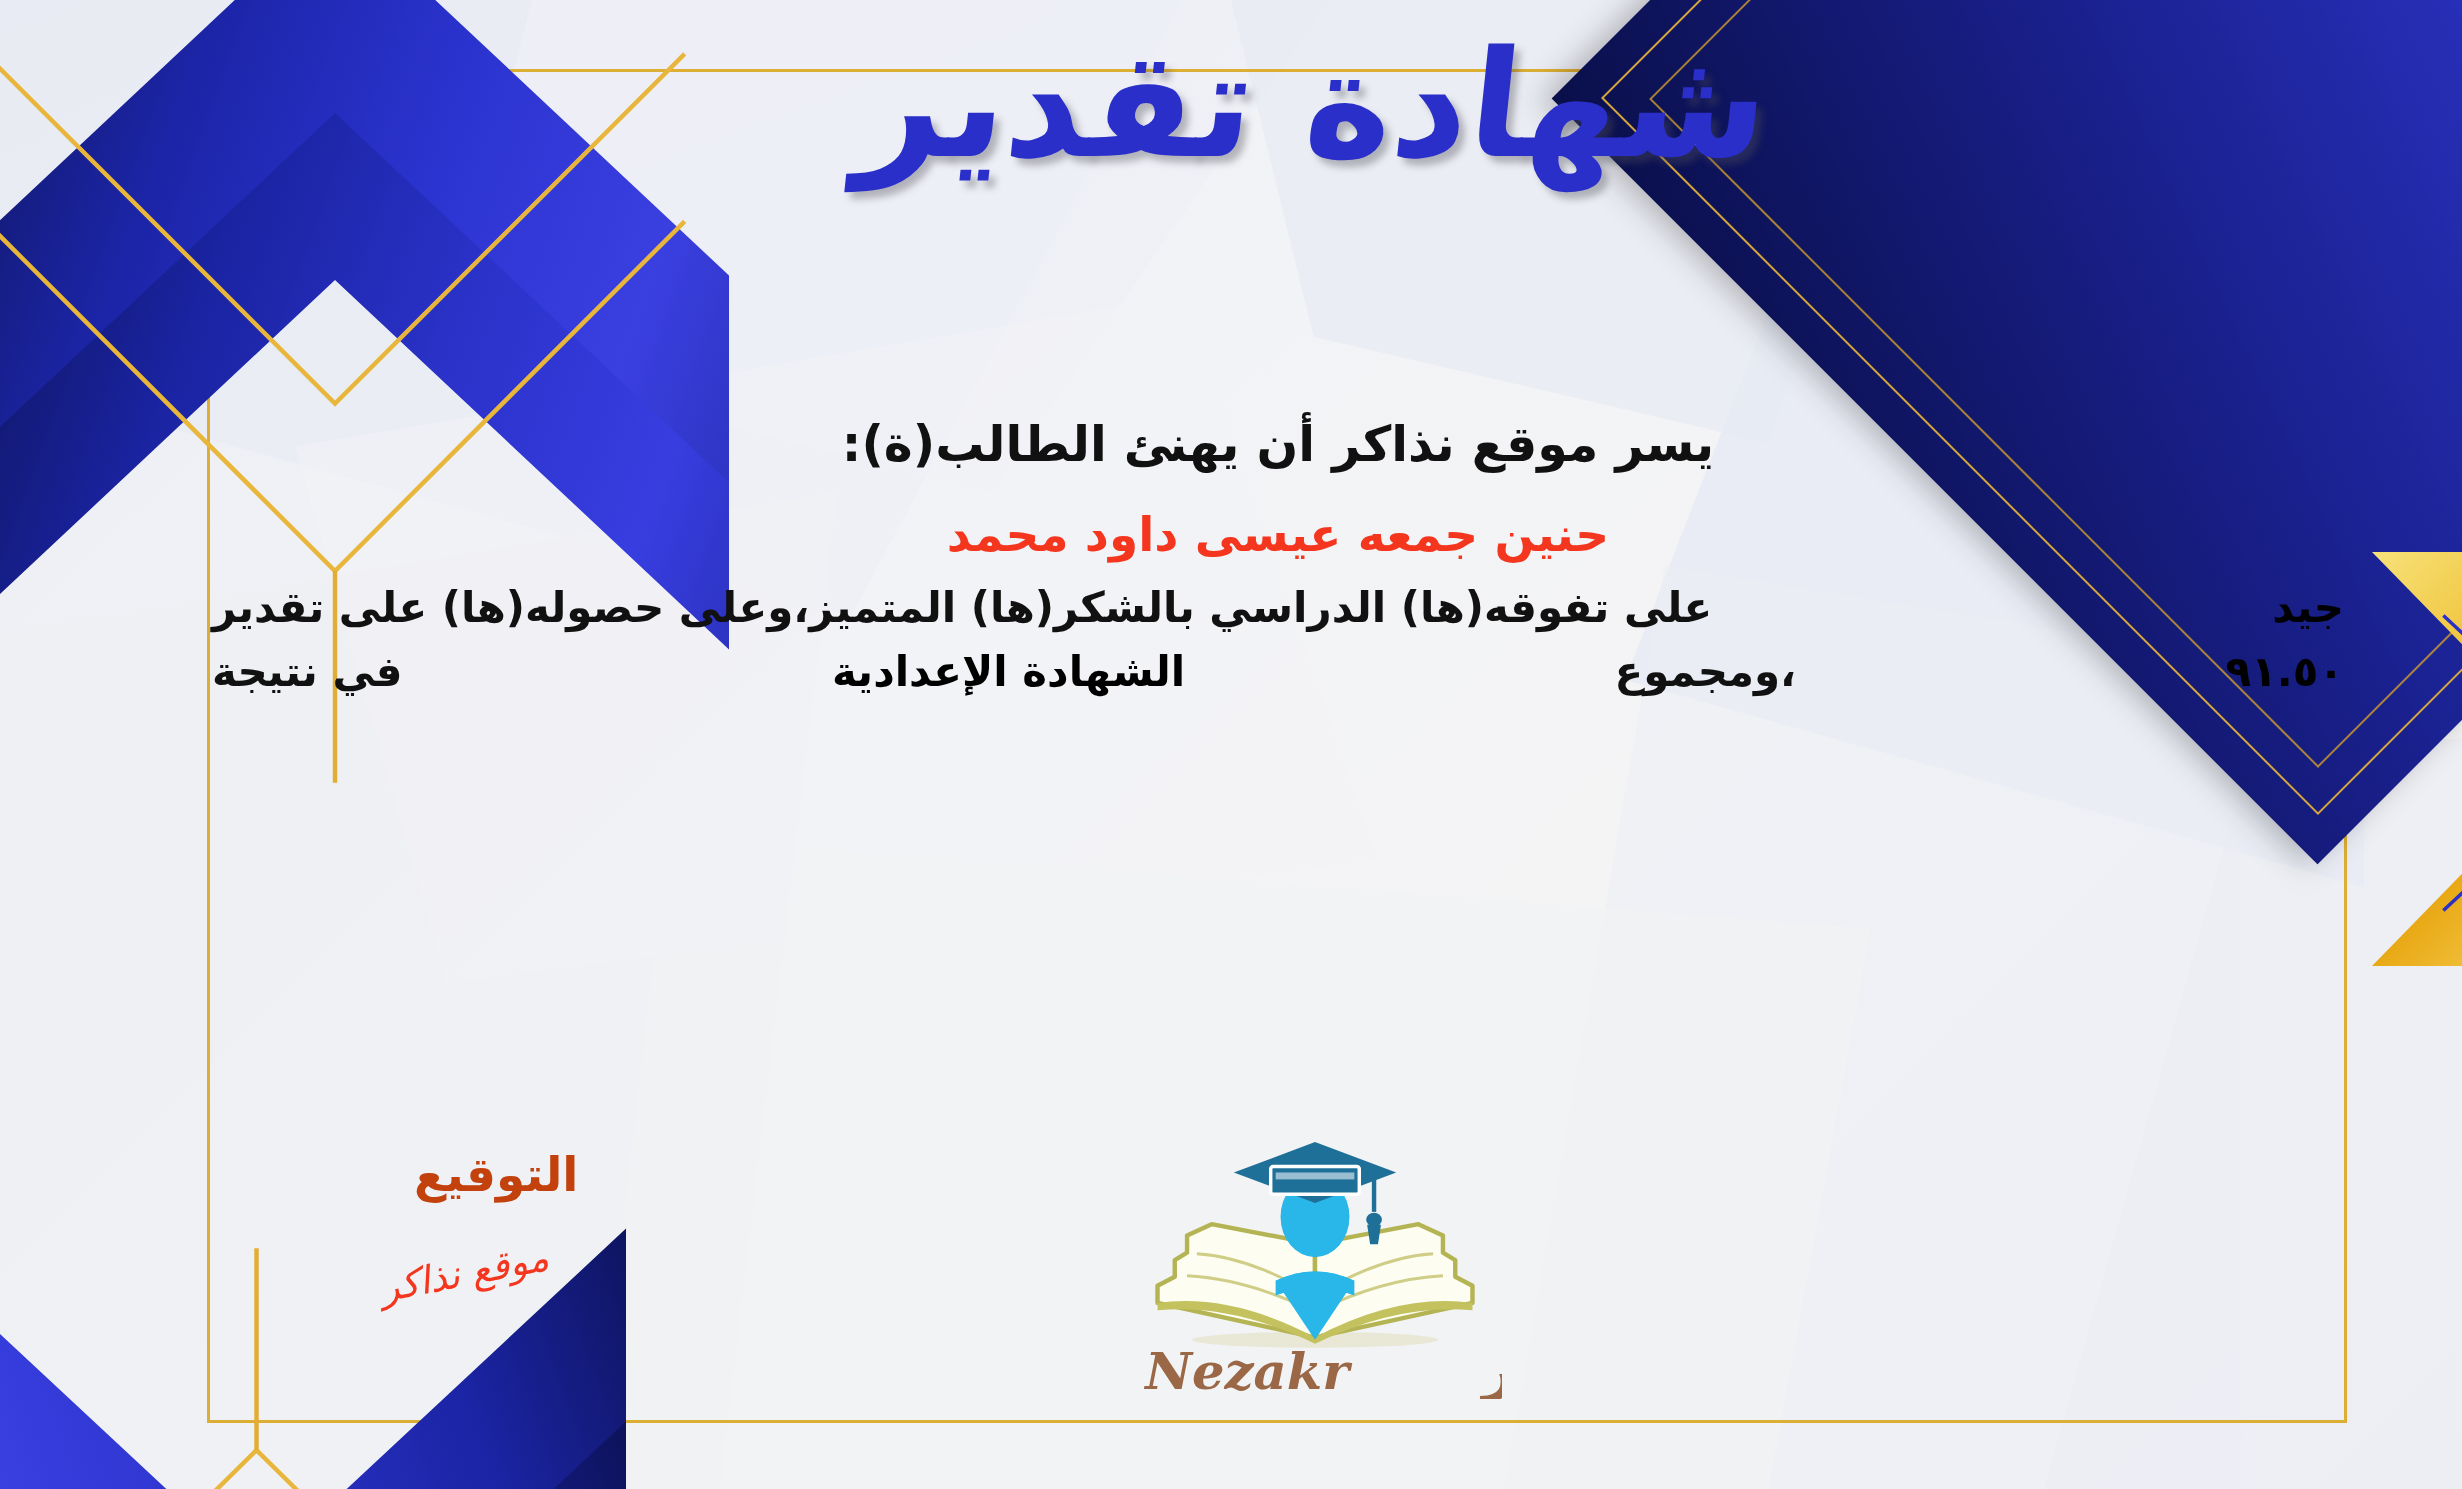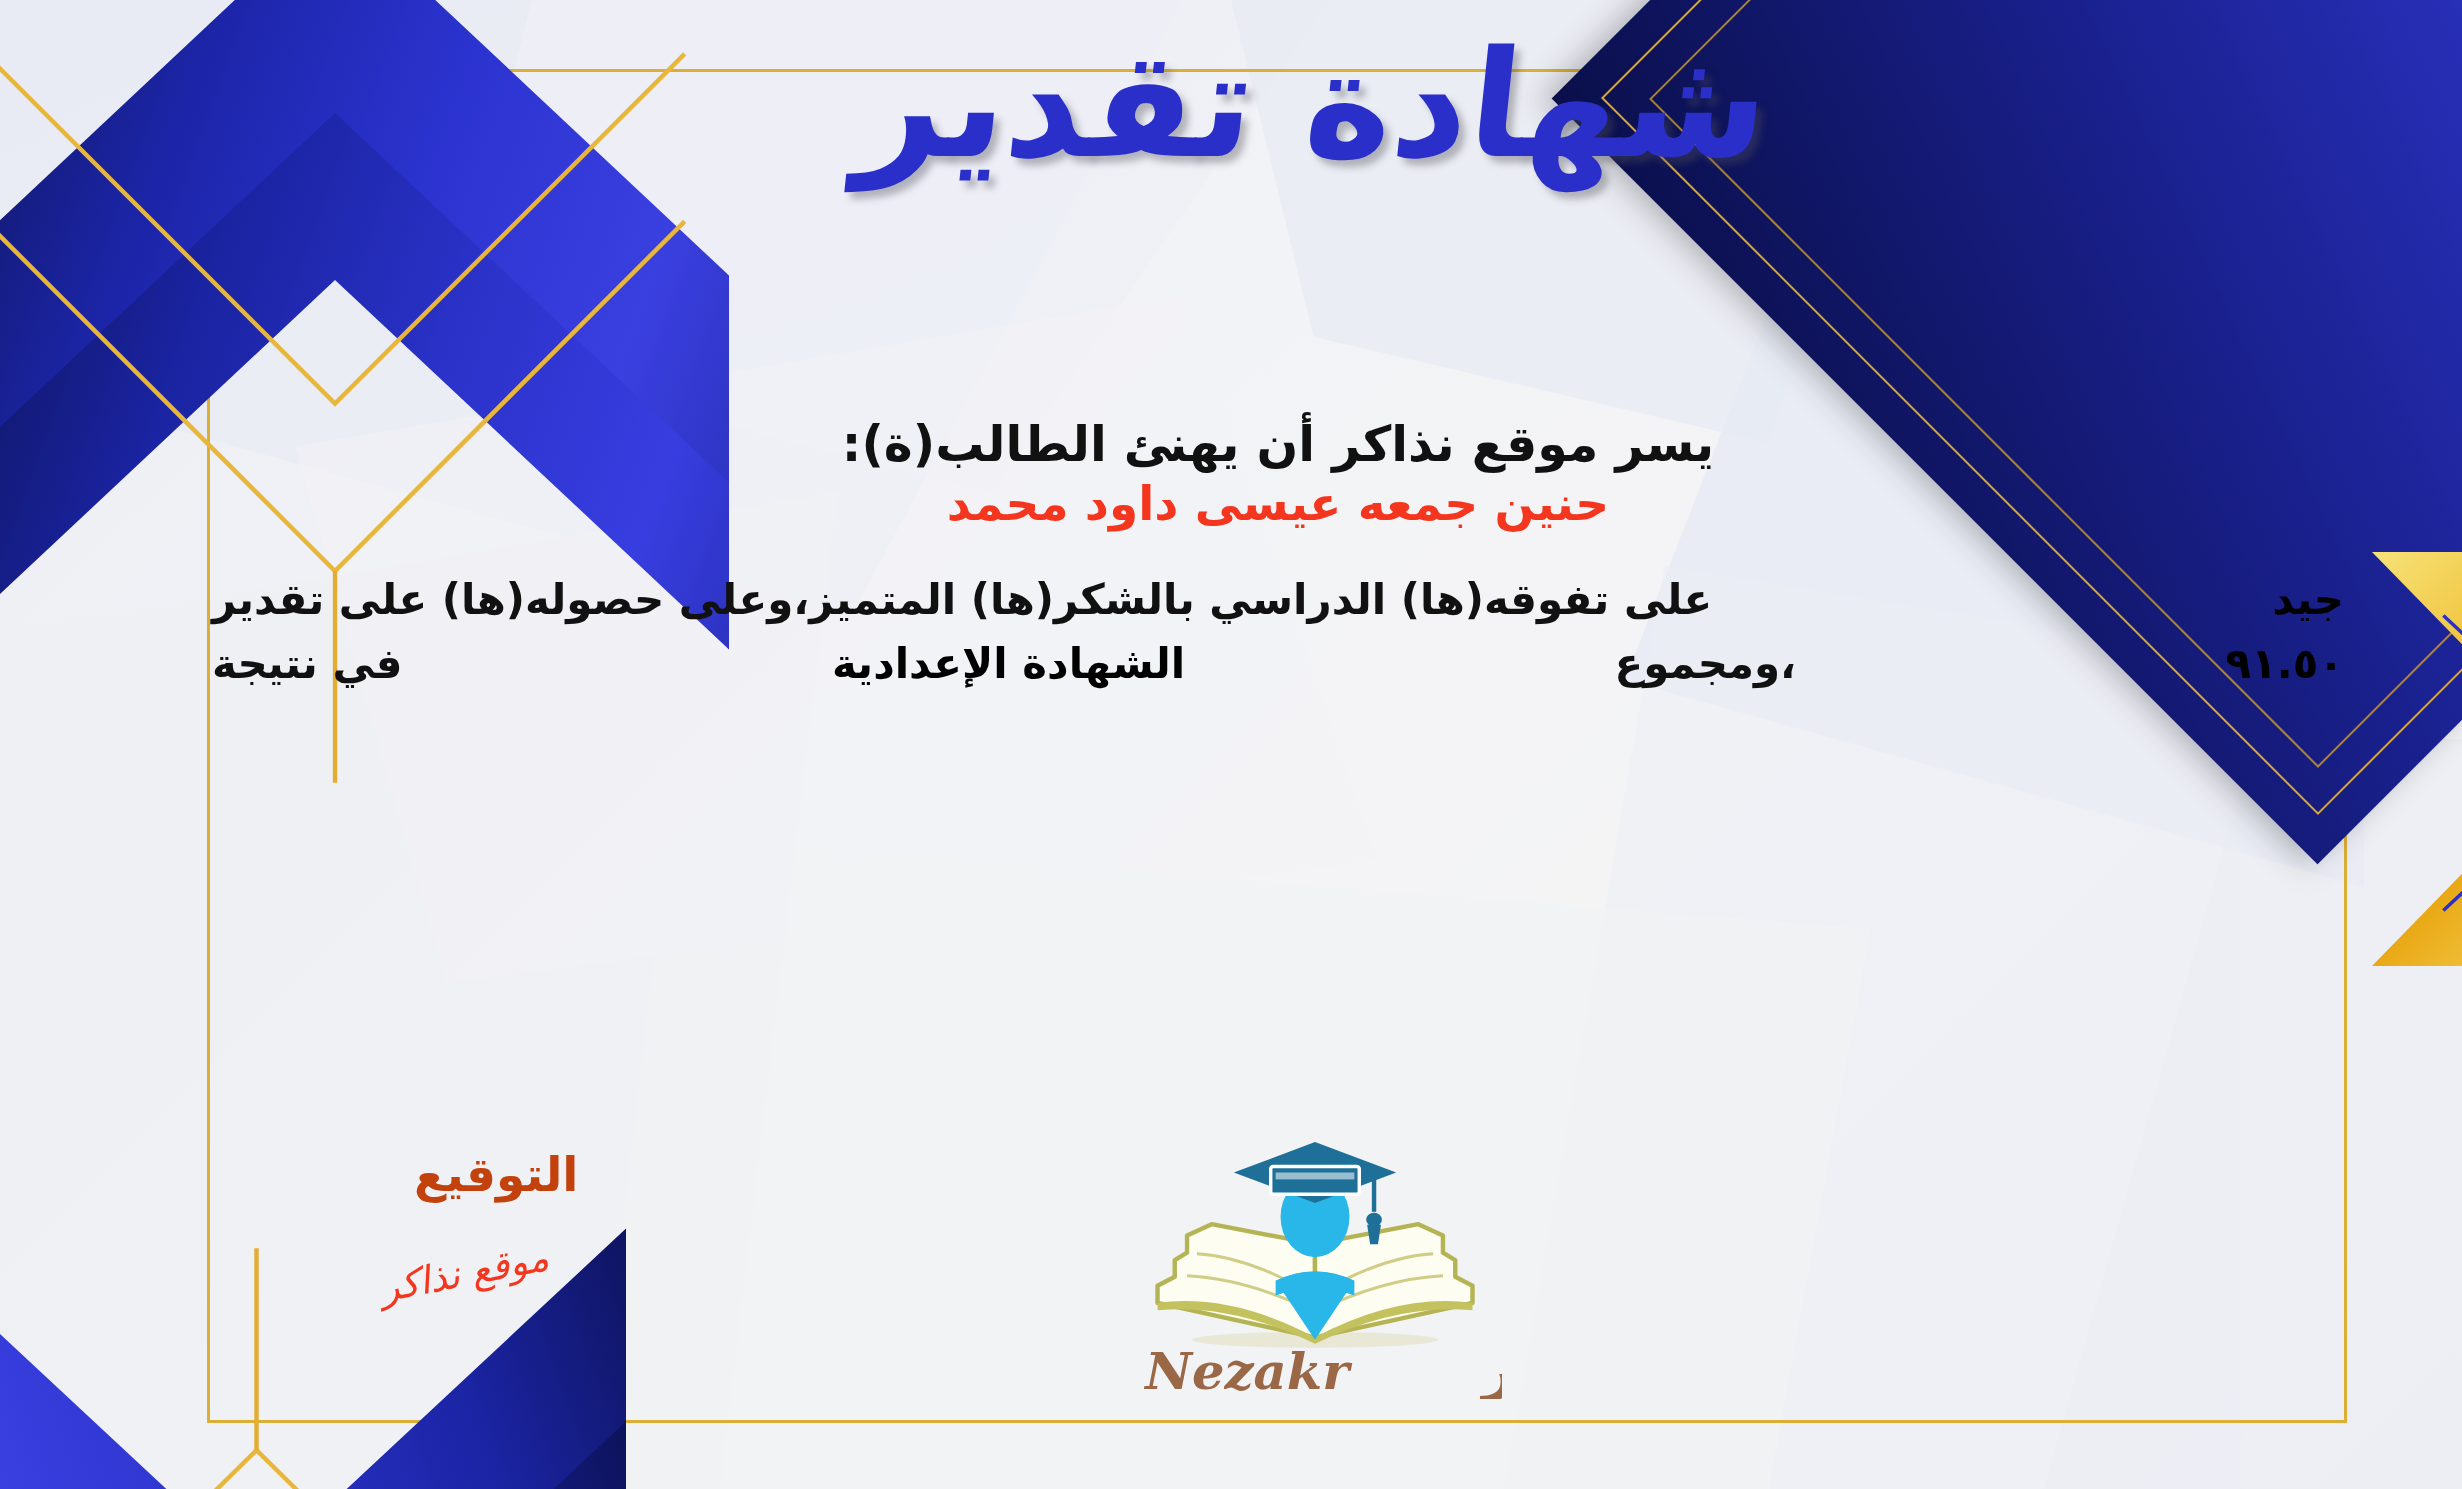--- a/index.html
+++ b/index.html
@@ -99,22 +99,22 @@
     letter-spacing:-3px;
     transform:skewX(-6deg);
   }
 
   
   .body-wrap{position:absolute;left:212px;top:414px;width:2132px;direction:rtl;text-align:center;}
   .line{
     font-family:"DejaVu Sans","Liberation Sans",sans-serif;
     color:#111;font-weight:700;white-space:nowrap;
   }
-  .l-greet{font-size:49px;line-height:1.25;margin-bottom:0;}
-  .l-name{font-size:47px;line-height:1.25;color:#f4361f;margin-bottom:34px;font-weight:700;}
+  .l-greet{font-size:49px;line-height:1.25;margin-bottom:31px;}
+  .l-name{font-size:47px;line-height:1.25;color:#f4361f;margin-bottom:11px;font-weight:700;}
   .l-body{font-size:42px;line-height:1.52;}
   .red{color:#000000;}
   .just-row{display:flex;justify-content:space-between;align-items:baseline;width:100%;}
 
   
   .sig-label{position:absolute;left:414px;top:1147px;font-size:47px;font-weight:700;
       color:#c2410c;direction:rtl;font-family:"DejaVu Sans","Liberation Sans",sans-serif;}
   .sig-script{position:absolute;left:379px;top:1251px;font-size:38px;color:#f4361f;
       direction:rtl;font-family:"DejaVu Serif","Liberation Serif",serif;
       font-style:italic;transform:rotate(-11deg);letter-spacing:1px;}

